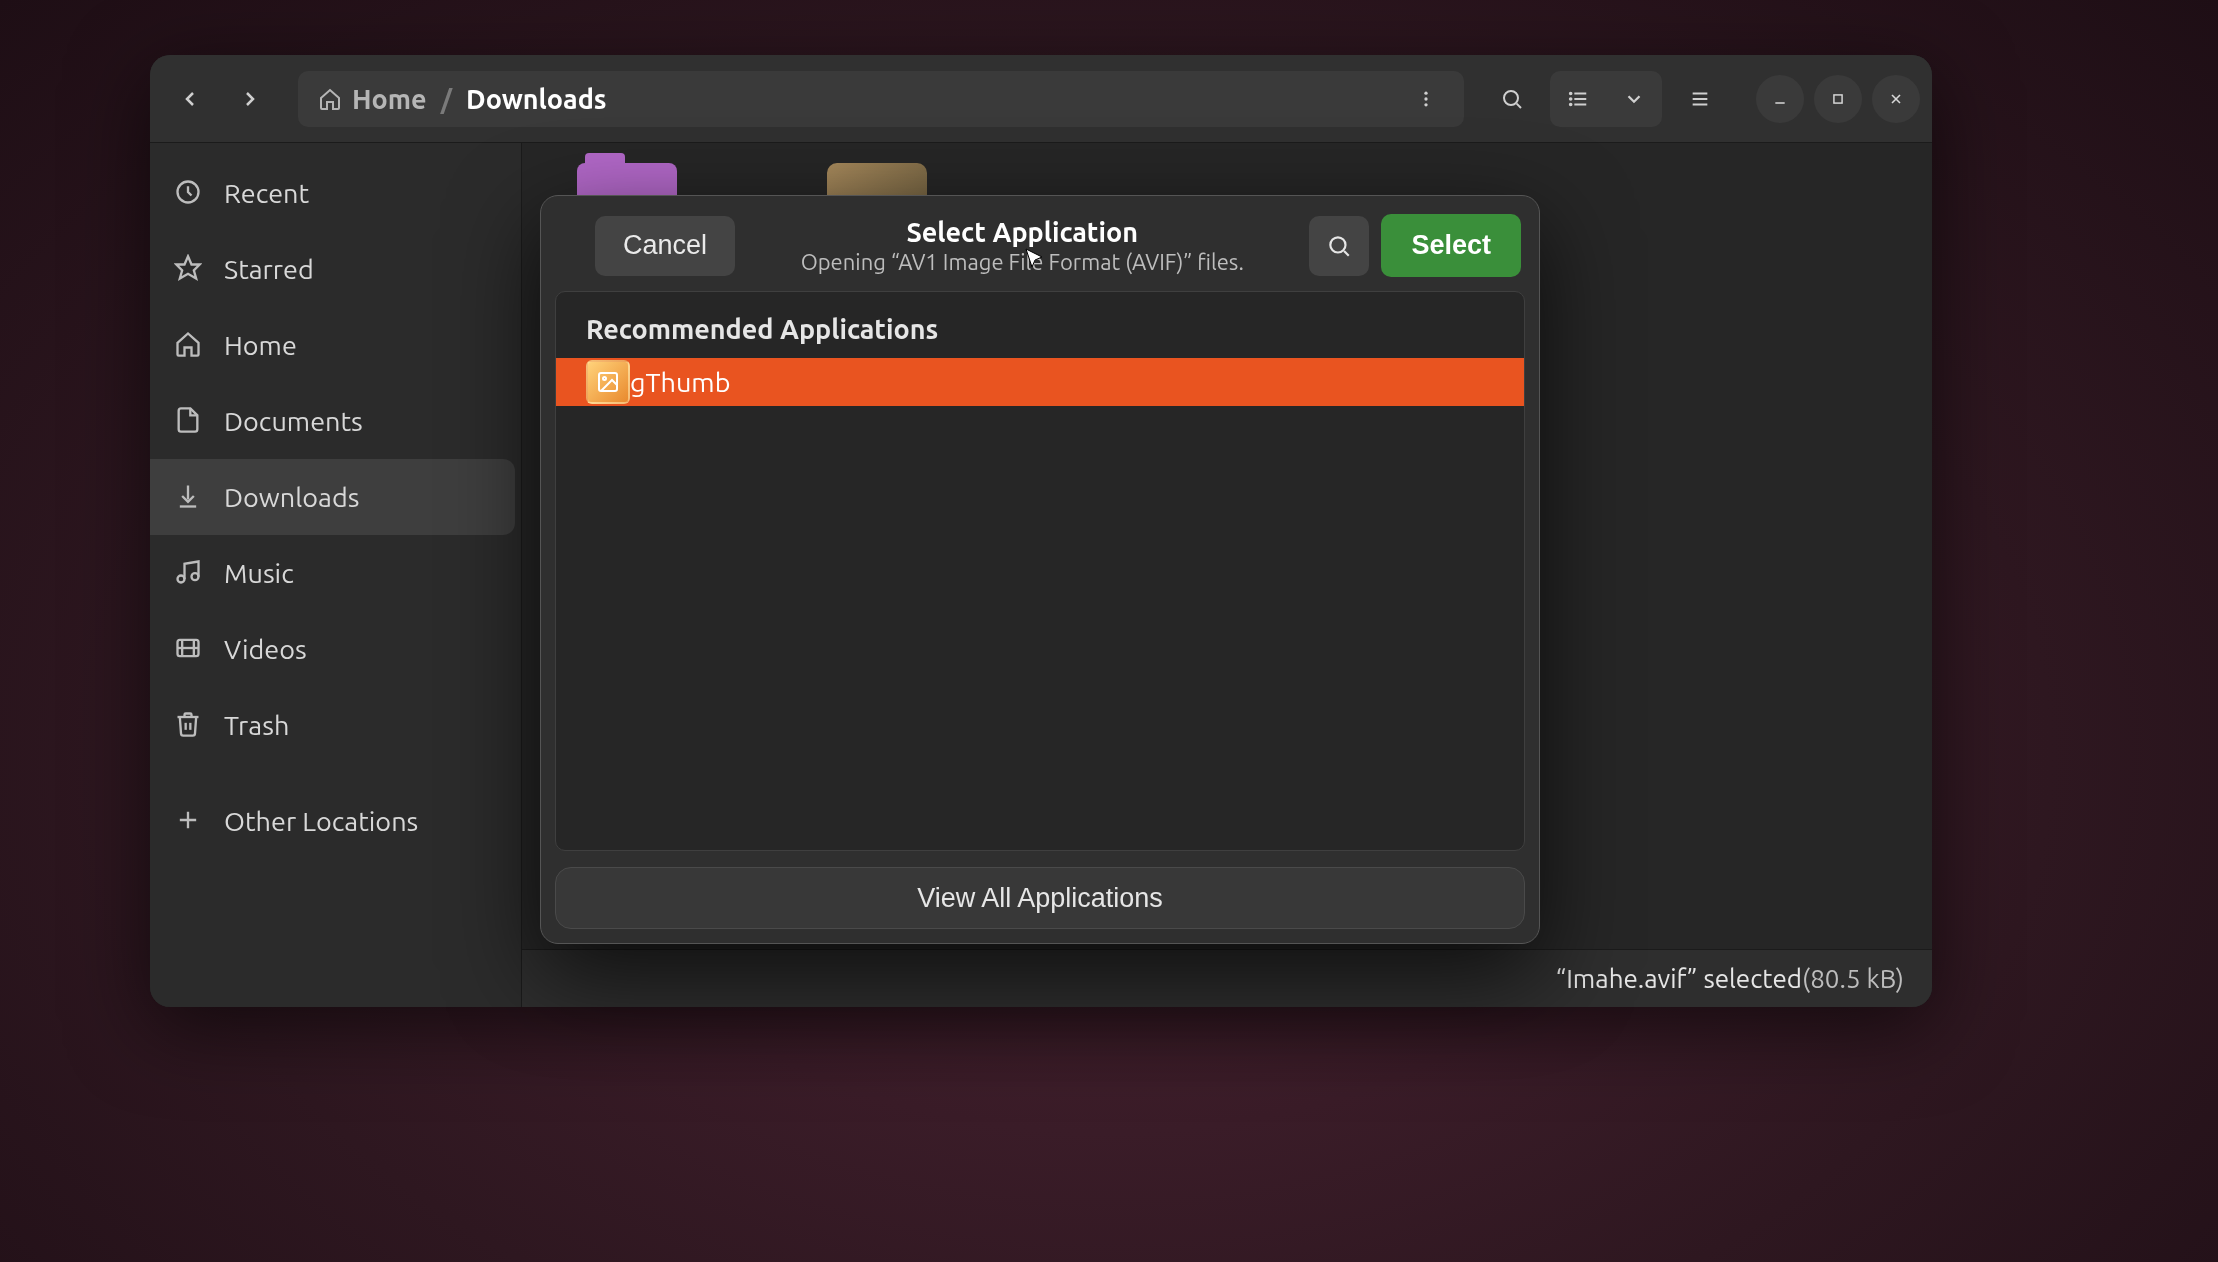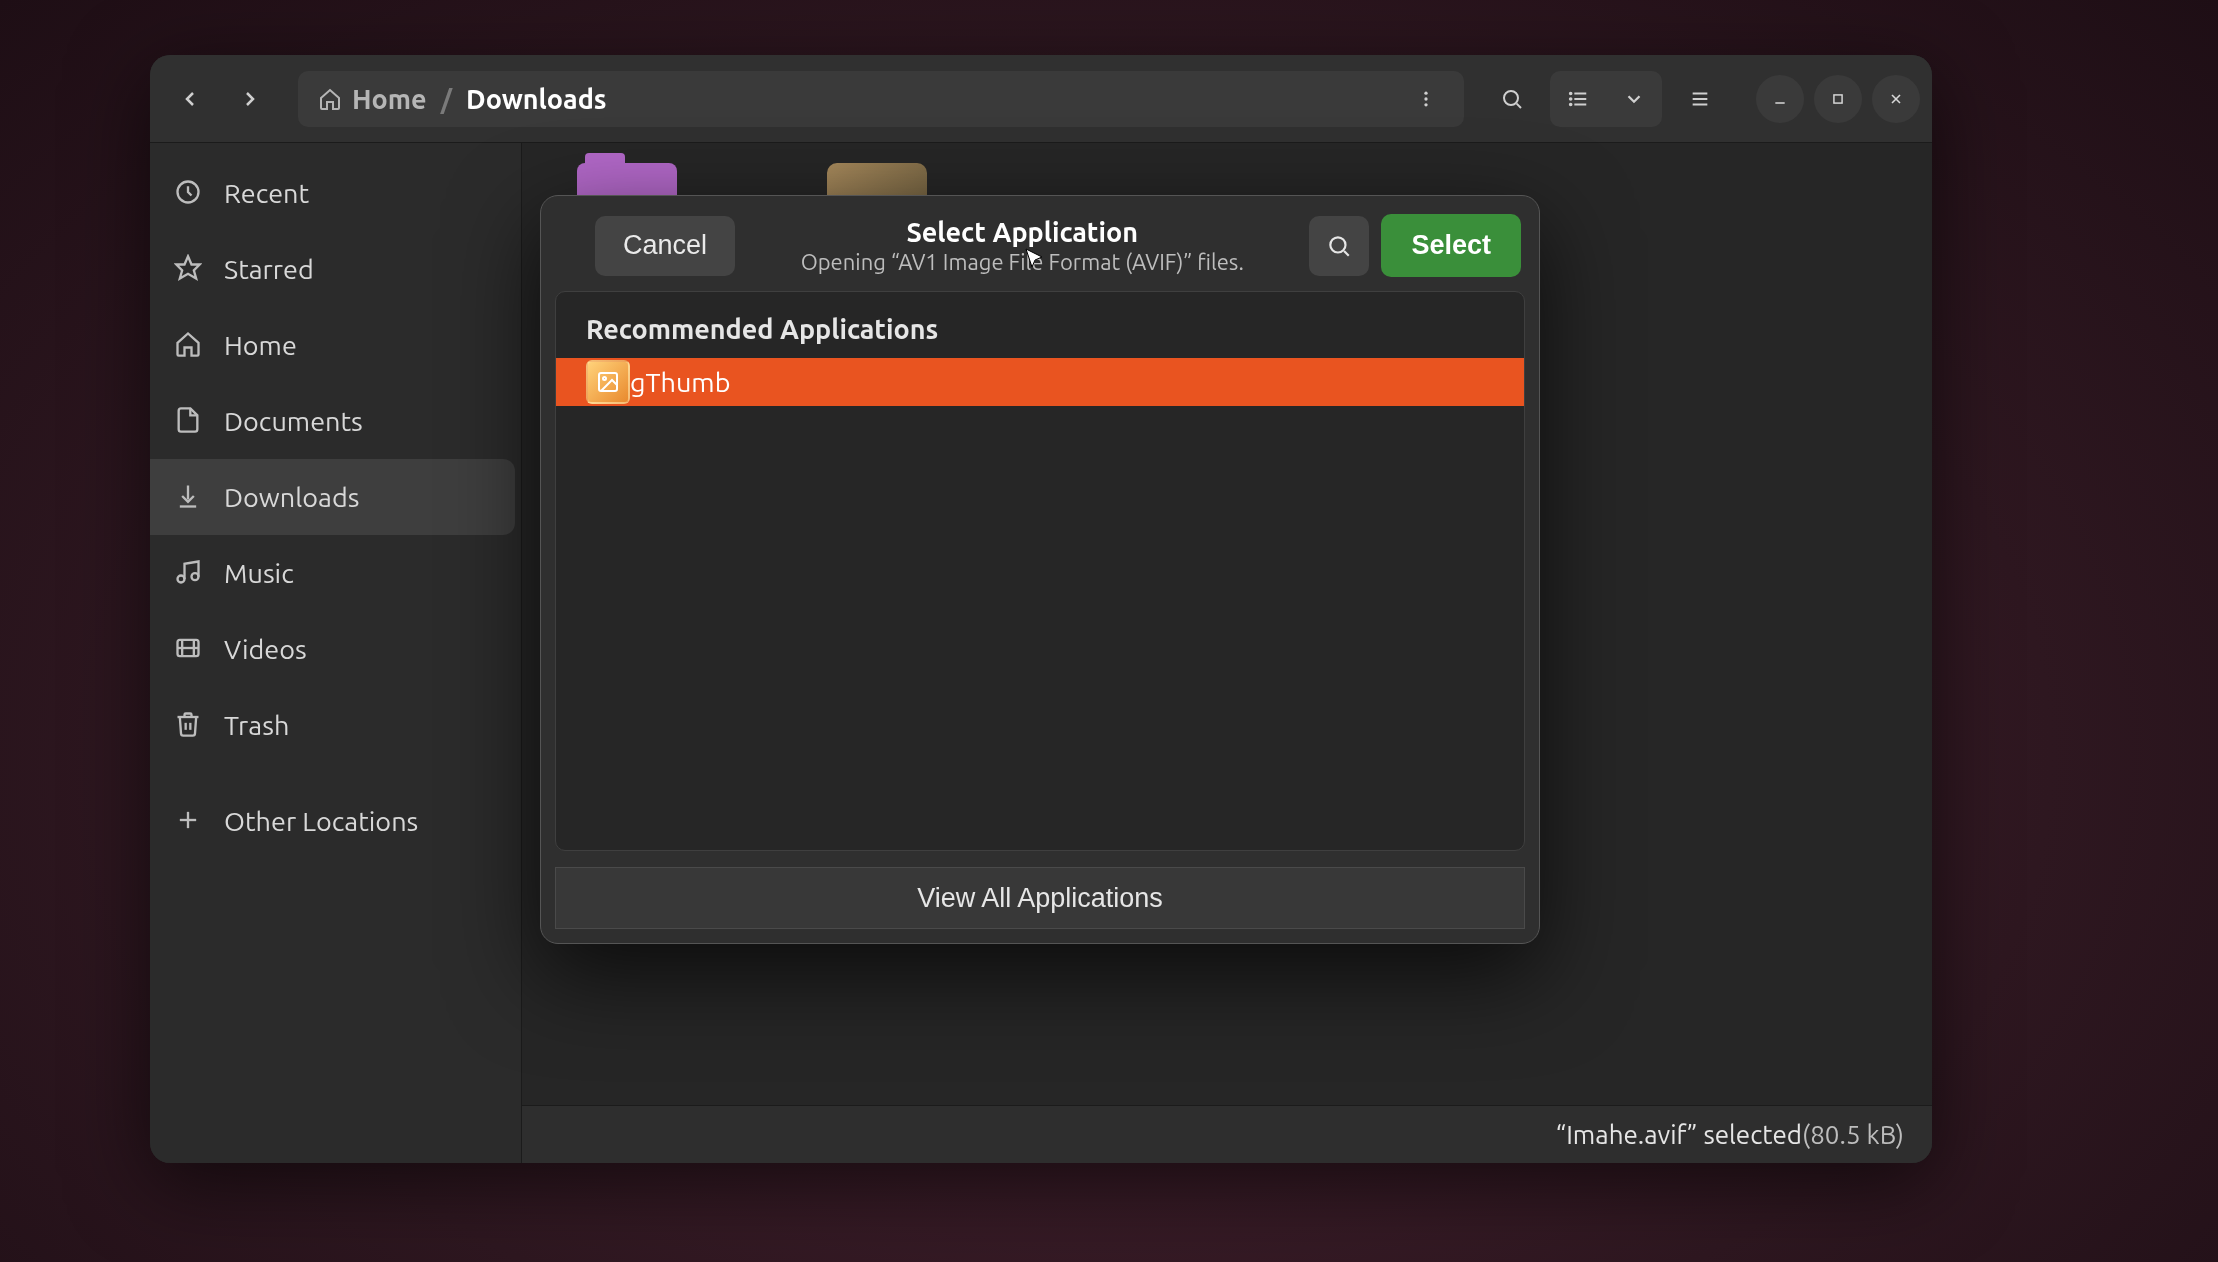--- a/index.html
+++ b/index.html
@@ -11,21 +11,21 @@
     color: #e6e6e6;
   }
   
 
   
   .window {
     position: absolute;
     left: 150px;
     top: 55px;
     width: 1782px;
-    height: 1108px;
+    height: 952px;
     background: #262626;
     border-radius: 20px;
     box-shadow: 0 20px 80px rgba(0,0,0,0.6);
     display: flex;
     flex-direction: column;
     overflow: hidden;
   }
 
   
   .headerbar {
@@ -183,21 +183,21 @@
   }
   .app-row.selected { background:#e95420; color:#fff; }
   .app-icon {
     width:44px;height:44px;border-radius:6px;
     background:linear-gradient(135deg,#ffd27a,#e98a2e);
     border:2px solid #fff3; flex-shrink:0;
     display:flex;align-items:center;justify-content:center;
   }
   .dlg-viewall {
     height:62px; margin-top:16px;
-    background:#383838; border:1px solid #4a4a4a; border-radius:0;
+    background:#383838; border:1px solid #4a4a4a; border-radius:16px;
     color:#e6e6e6; font-size:27px; cursor:pointer;
   }
 
   
   .cursor {
     position:absolute;
     left:1022px; top:247px;
     width:24px;height:24px;
     pointer-events:none;
     z-index:100;

